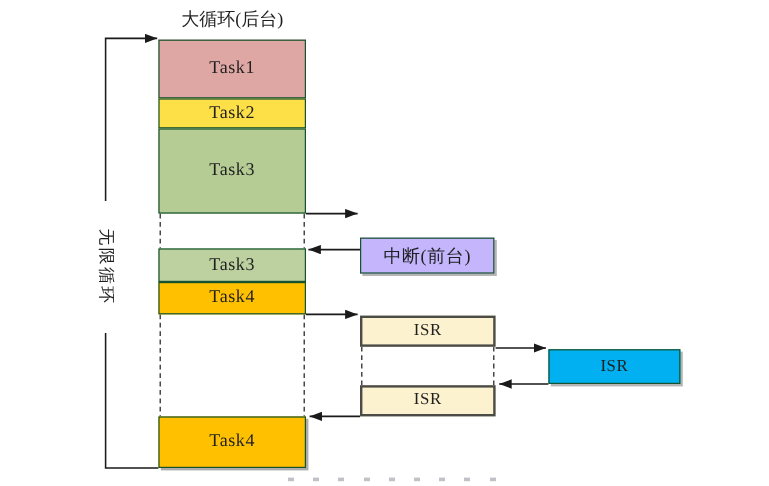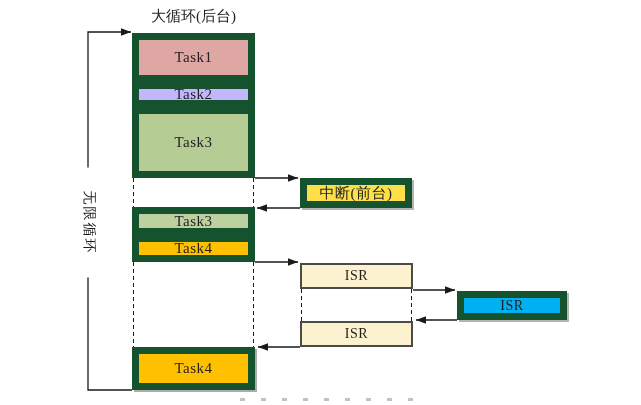--- a/index.html
+++ b/index.html
@@ -1,19 +1,19 @@
 <!DOCTYPE html>
 <html><head>
 <meta charset="utf-8">
 <style>
   html,body{margin:0;padding:0;background:#ffffff;}
   body{font-family:"Liberation Serif","DejaVu Serif",serif;color:#1f1f1f;}
   .canvas{position:relative;width:641px;height:405px;background:#ffffff;overflow:hidden;border-radius:21px;}
   .wires{position:absolute;left:0;top:0;width:641px;height:405px;pointer-events:none;}
-  .box{position:absolute;box-sizing:border-box;border:7px solid #14532d;
+  .box{position:absolute;box-sizing:border-box;border:1px solid #14532d;
        display:flex;align-items:center;justify-content:center;
        font-size:15px;letter-spacing:.5px;}
   .lbl{position:absolute;box-sizing:border-box;display:flex;align-items:center;justify-content:center;
        font-size:15px;white-space:nowrap;}
   
   #task1 {left:132px;top:33px; width:123px;height:49px;}
   #task2 {left:132px;top:82px; width:123px;height:25px;}
   #task3 {left:132px;top:107px;width:123px;height:71px;}
   #task3b{left:132px;top:207px;width:123px;height:28px;}
   #task4a{left:132px;top:235px;width:123px;height:27px;}
@@ -64,25 +64,25 @@
     <path d="M253.5,262 V347" stroke="#1a1a1a" stroke-width="1" stroke-dasharray="4 3"></path>
 
     <path d="M301.5,289 V321" stroke="#1a1a1a" stroke-width="1" stroke-dasharray="4 3"></path>
     <path d="M411.5,289 V321" stroke="#1a1a1a" stroke-width="1" stroke-dasharray="4 3"></path>
   </svg>
 
   <div class="lbl" id="diagram-title">大循环(后台)</div>
   <div class="lbl" id="loop-label">无限循环</div>
 
   <div class="box" id="task1" style="background-color: rgb(223, 167, 164);">Task1</div>
-  <div class="box" id="task2" style="background-color: #c4b5fd;">Task2</div>
+  <div class="box" id="task2" style="background-color: #fde047;">Task2</div>
   <div class="box" id="task3" style="background-color: rgb(181, 204, 149);">Task3</div>
   <div class="box" id="task3b" style="background-color: rgb(189, 208, 160);">Task3</div>
   <div class="box" id="task4a" style="background-color: rgb(255, 192, 0);">Task4</div>
   <div class="box" id="task4b" style="background-color: rgb(255, 192, 0);">Task4</div>
 
-  <div class="box" id="interrupt" style="background-color: #fde047;">中断(前台)</div>
+  <div class="box" id="interrupt" style="background-color: #c4b5fd; margin-top: 20px;">中断(前台)</div>
   <div class="box" id="isr1" style="background-color: rgb(252, 242, 207);">ISR</div>
   <div class="box" id="isr2" style="background-color: rgb(252, 242, 207);">ISR</div>
   <div class="box" id="nested-isr" style="background-color: rgb(0, 176, 240);">ISR</div>
 
   <div id="caption-remnant"></div>
 </div>
 
 </body></html>

